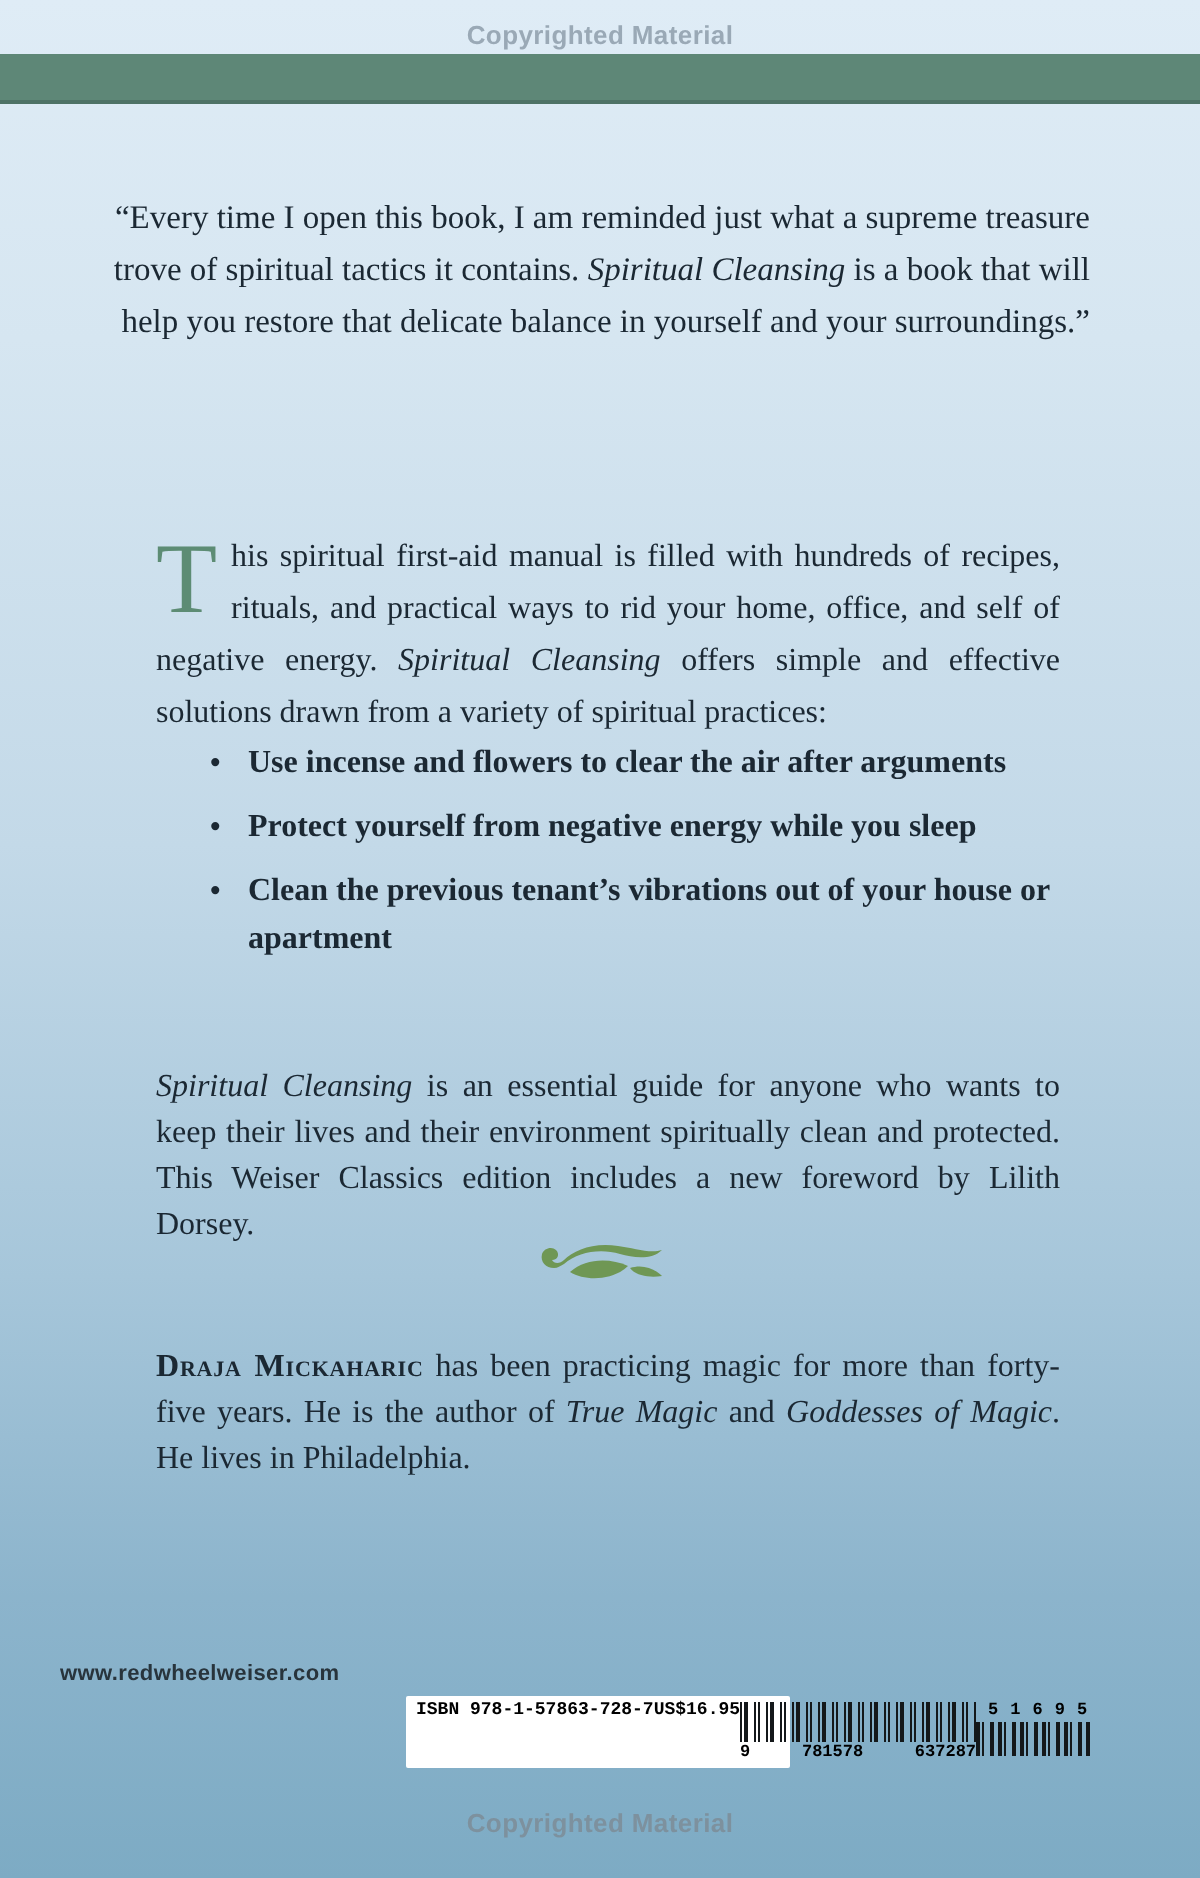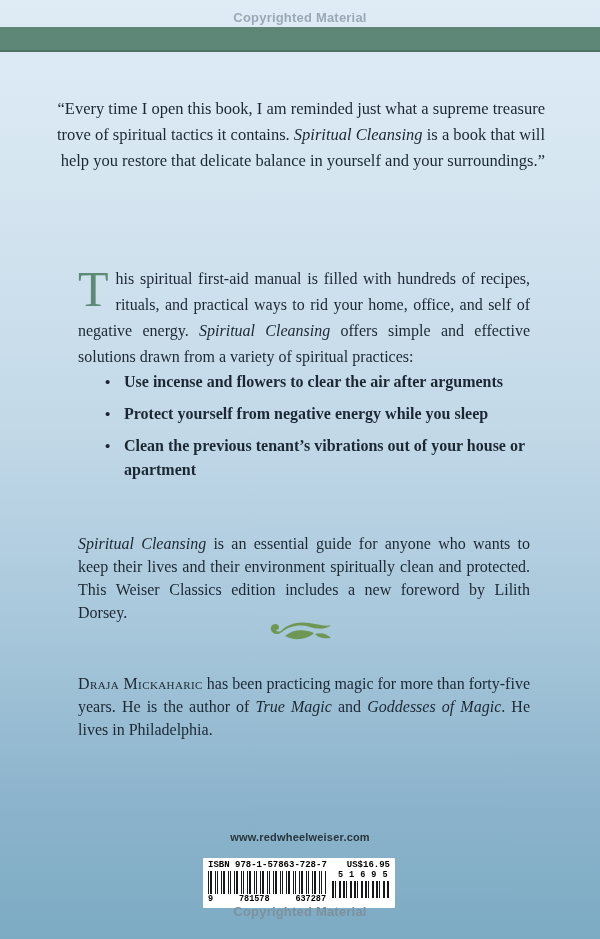--- a/index.html
+++ b/index.html
@@ -50,30 +50,30 @@
   .closing{
     position:absolute;top:532px;left:78px;width:452px;
     font-size:16px;line-height:23px;color:var(--body_text);text-align:justify;
   }
   .ornament{position:absolute;top:617px;left:0;width:100%;text-align:center;}
   .bio{
     position:absolute;top:672px;left:78px;width:452px;
     font-size:16px;line-height:23px;color:var(--body_text);text-align:justify;
   }
   .it{font-style:italic;}
-  .sc{font-variant:small-caps;font-weight:400;letter-spacing:.4px;}
+  .sc{font-variant:small-caps;font-weight:700;letter-spacing:.4px;}
   .site-url{
-    position:absolute;top:831px;left:0;width:100%;text-align:center;
+    position:absolute;top:831px;left:0;width:100%;
     font-family:"Liberation Sans",sans-serif;font-size:11px;font-weight:700;
-    color:var(--url_color);letter-spacing:.2px;
+    color:var(--url_color);letter-spacing:.2px;padding-left:30px;
   }
   .barcode-box{
-    position:absolute;top:848px;left:203px;width:192px;height:50px;
+    position:absolute;top:848px;left:203px;width:192px;height:36px;
     background:var(--barcode_bg);border-radius:1px;padding:2px 5px 3px 5px;
-    display:flex;flex-direction:column;margin-top:10px;
+    display:flex;flex-direction:row;
   }
   .isbn-row{
     display:flex;justify-content:space-between;white-space:nowrap;
     font-family:"Liberation Mono","DejaVu Sans Mono",monospace;
     font-size:9px;font-weight:700;color:#000;letter-spacing:0;
   }
   .bars-row{display:flex;flex:1;justify-content:space-between;margin-top:1px;}
   .main-code{width:118px;display:flex;flex-direction:column;}
   .main-bars{
     height:23px;

